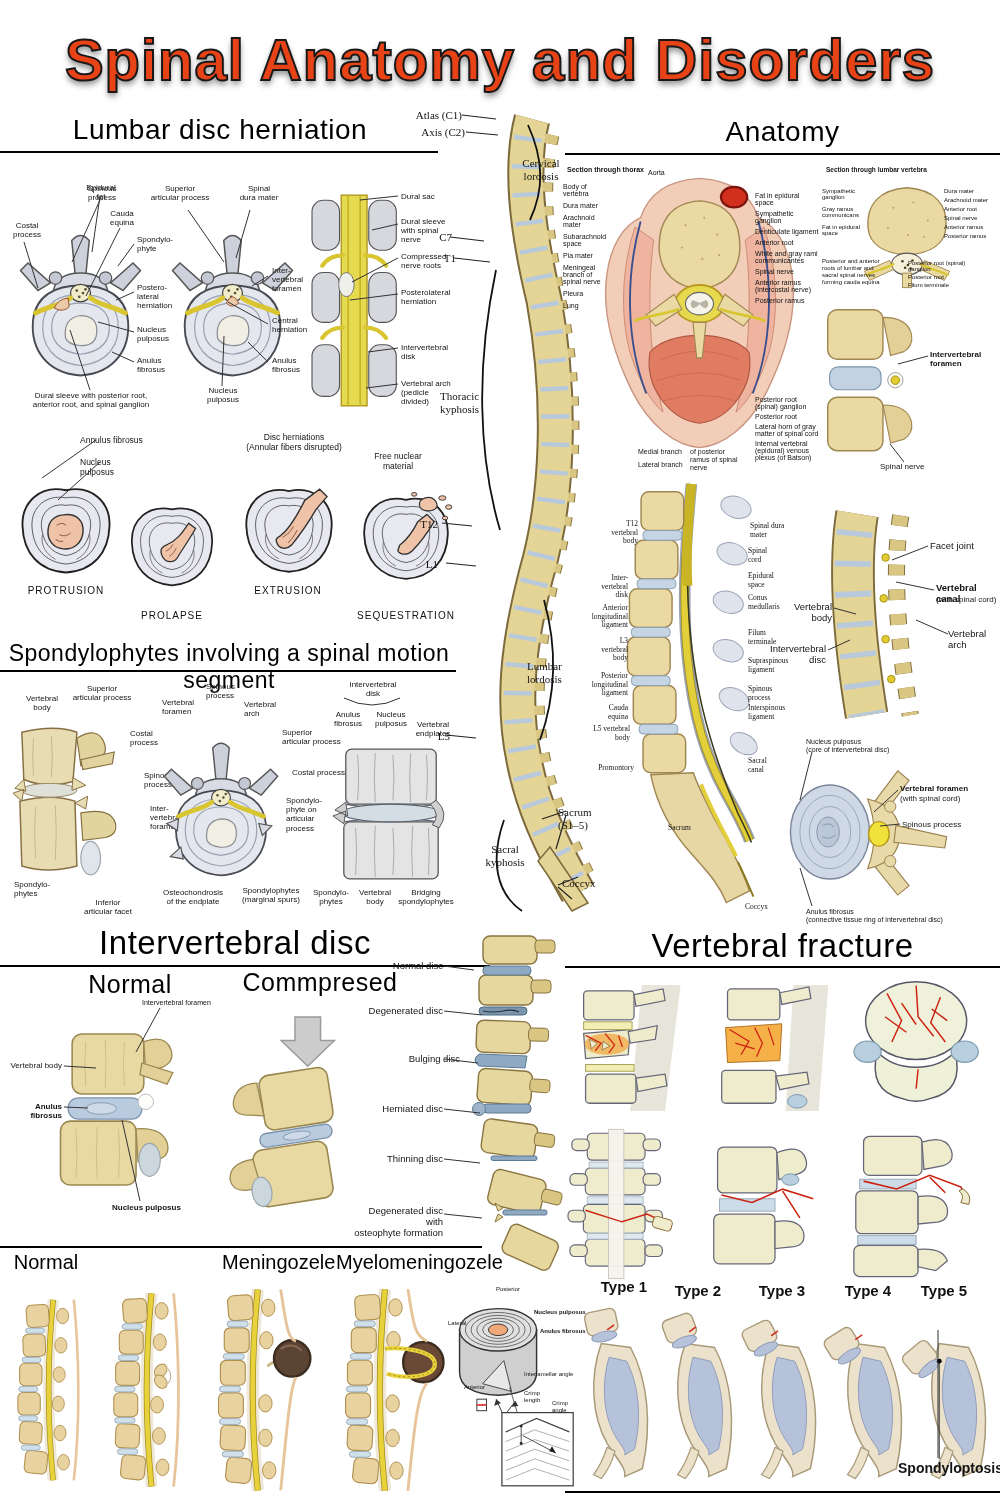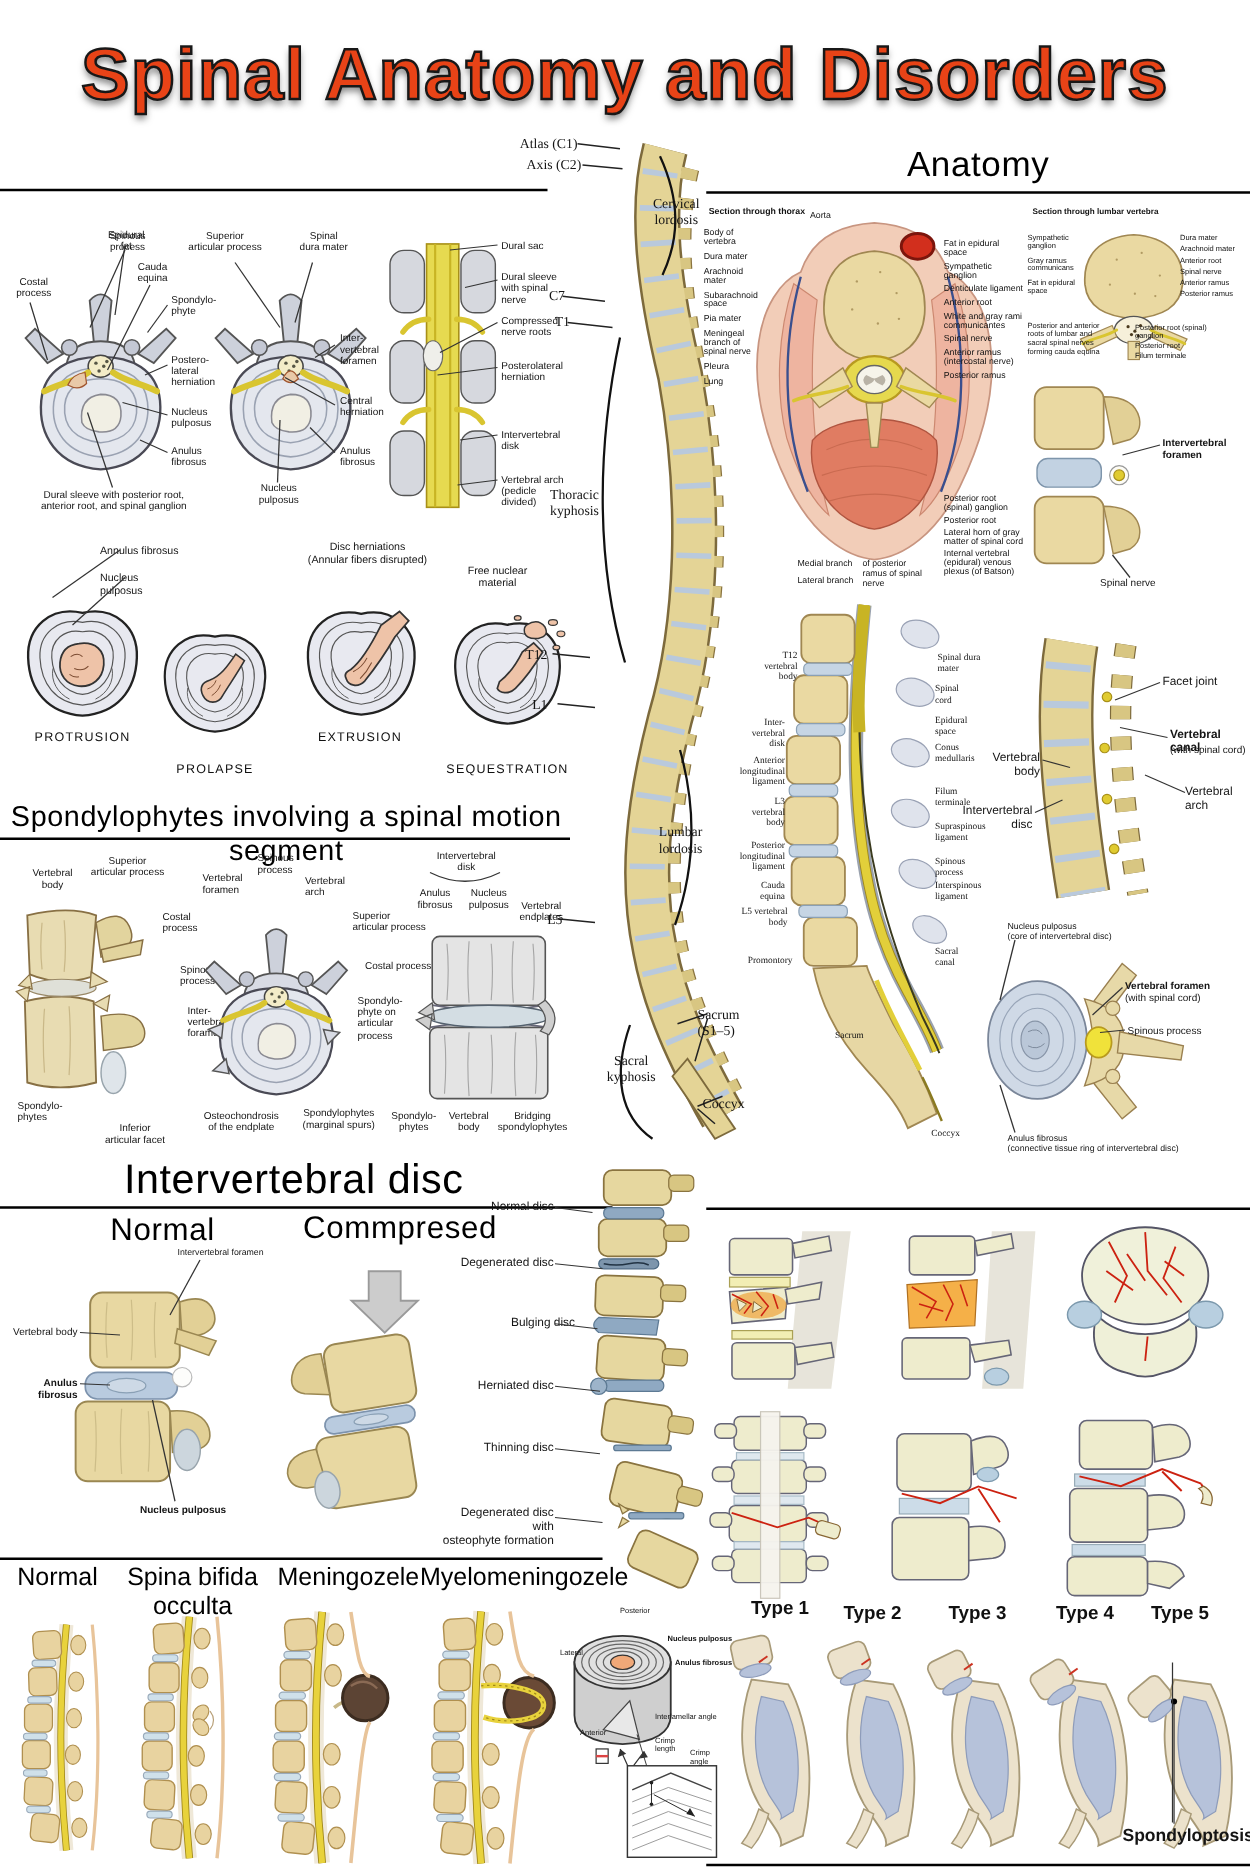--- a/index.html
+++ b/index.html
@@ -54,38 +54,39 @@
         <path d="M55 16 C76 12 92 26 91 46 C90 68 78 84 55 86 C32 84 20 68 19 46 C18 26 34 12 55 16 Z" fill="none" stroke="#555" stroke-width="1"></path>
         <path d="M55 24 C70 21 82 31 81 46 C80 62 71 75 55 77 C39 75 30 62 29 46 C28 31 40 21 55 24 Z" fill="none" stroke="#555" stroke-width="1"></path>
         <path d="M30 55 C28 66 34 76 44 81" fill="none" stroke="#555" stroke-width=".8"></path>
         <path d="M80 55 C82 66 76 76 66 81" fill="none" stroke="#555" stroke-width=".8"></path>
       </g>
     </defs>
   </svg>
 
   <div id="title">Spinal Anatomy and Disorders</div>
 
+  <div class="head h28" style="left:0;top:114px;width:440px">Lumbar disc herniation</div>
   <div class="rule" style="left:0;top:151px;width:438px"></div>
 
   <div class="head h28" style="left:565px;top:116px;width:435px">Anatomy</div>
   <div class="rule" style="left:565px;top:153px;width:435px"></div>
 
   <div class="head h23" style="left:0;top:640px;width:458px">Spondylophytes involving a spinal motion segment</div>
   <div class="rule" style="left:0;top:670px;width:456px"></div>
 
   <div class="head h33" style="left:0;top:924px;width:470px">Intervertebral disc</div>
   <div class="rule" style="left:0;top:965px;width:490px"></div>
   <div class="head h25" style="left:55px;top:970px;width:150px">Normal</div>
   <div class="head h25" style="left:235px;top:968px;width:170px">Commpresed</div>
 
+  <div class="head h33" style="left:565px;top:927px;width:435px">Vertebral fracture</div>
   <div class="rule" style="left:565px;top:966px;width:435px"></div>
 
   <div class="rule" style="left:0;top:1246px;width:482px"></div>
   <div class="sbtype" style="left:4px;top:1251px;width:84px">Normal</div>
-  <div class="sbtype" style="left:88px;top:1251px;width:132px">Spina bifida occulta</div>
   <div class="sbtype" style="left:222px;top:1251px;width:112px">Meningozele</div>
   <div class="sbtype" style="left:336px;top:1251px;width:134px">Myelomeningozele</div>
 
   <div class="rule" style="left:565px;top:1491px;width:435px;height:1.5px"></div>
 
   <svg style="left:18px;top:228px;width:125px;height:150px" viewBox="0 0 100 120">
     <use href="#axvert"></use>
     <path d="M40 56 q-8 1 -11 8 q7 4 12 -1 z" fill="#e9c9a8" stroke="#a0552f" stroke-width=".8"></path>
   </svg>
   <svg style="left:170px;top:228px;width:125px;height:150px" viewBox="0 0 100 120">

